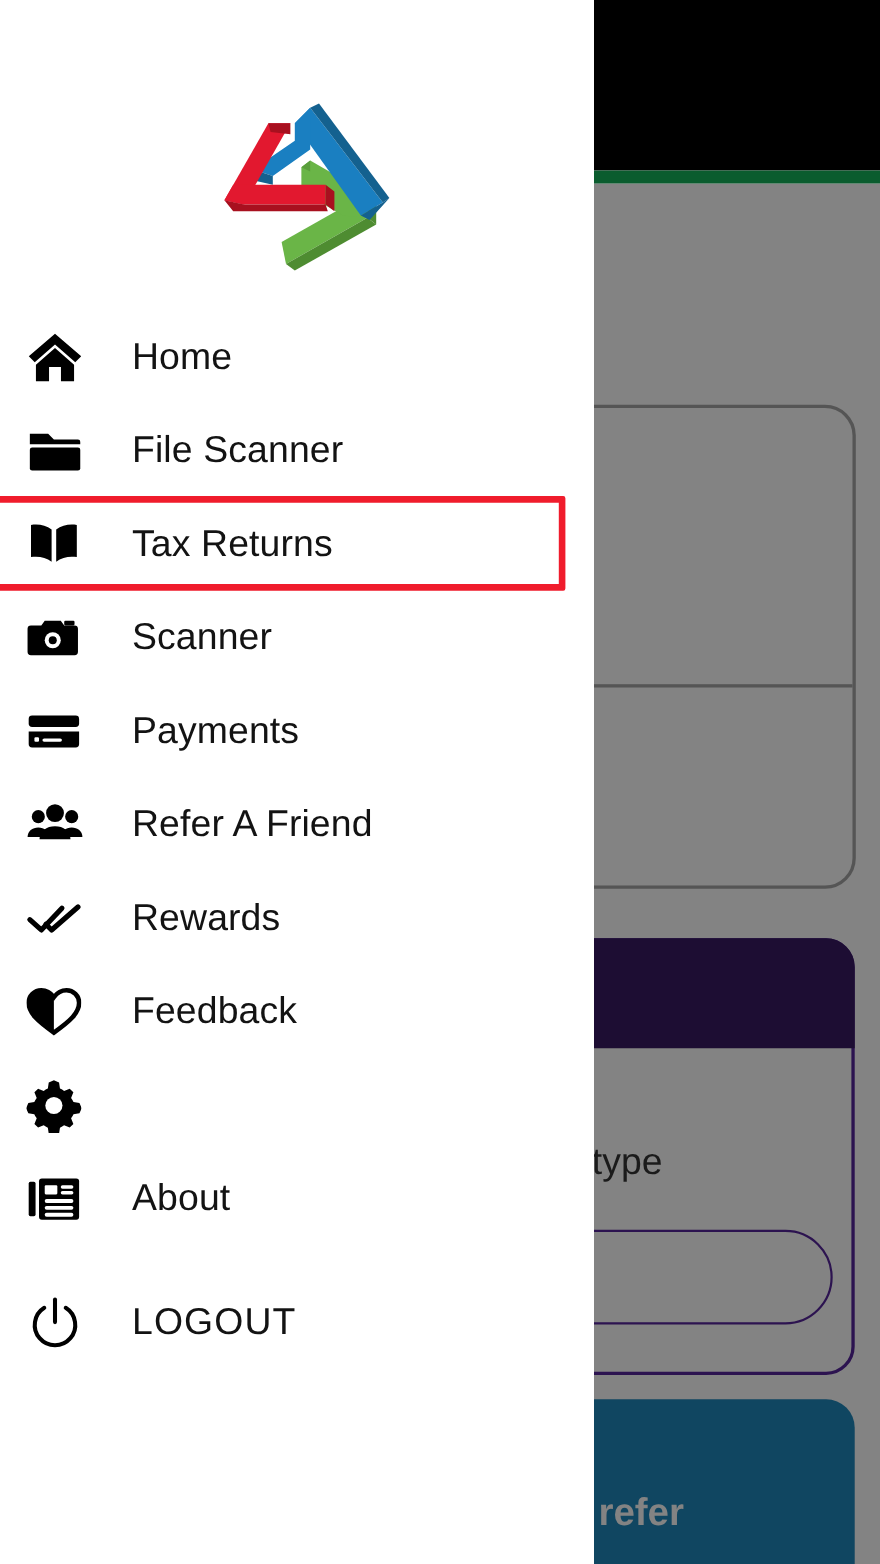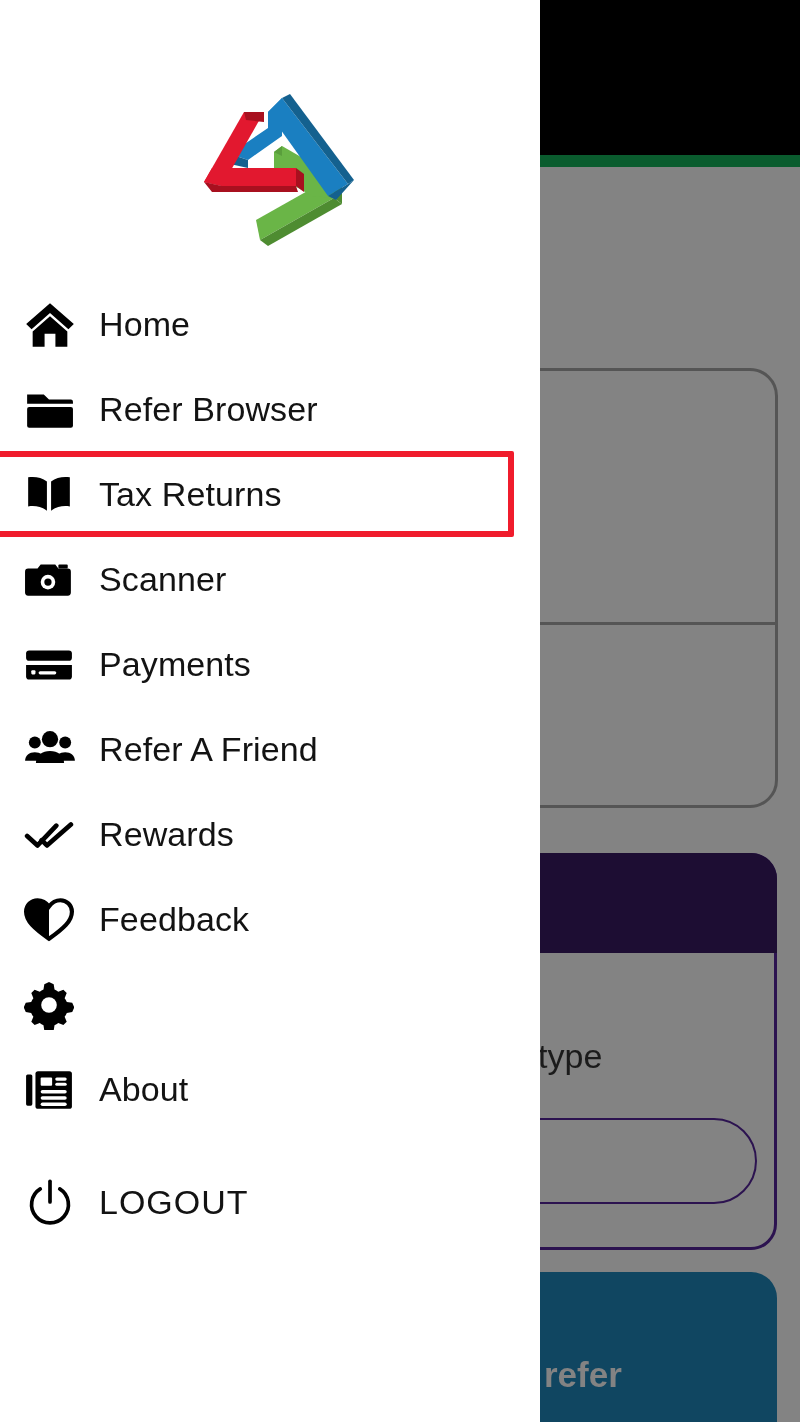--- a/index.html
+++ b/index.html
@@ -194,21 +194,21 @@
     min-width: 56px;
     height: 56px;
     display: flex;
     align-items: center;
     justify-content: flex-start;
     color: #000000;
   }
   .menu-icon svg { display: block; }
 
   .menu-label {
-    margin-left: 19px;
+    margin-left: 40px;
     font-size: 34px;
     color: #131313;
     letter-spacing: 0.1px;
     white-space: nowrap;
   }
   .menu-item.logout .menu-label {
     letter-spacing: 1px;
     text-align: right;
   }
 
@@ -294,21 +294,21 @@
       </div>
 
 
       <div class="menu-item">
         <span class="menu-icon">
           <svg viewBox="0 0 48 48" width="50" height="50" fill="currentColor">
             <path d="M3 9 h16 l5 5 h21 a2 2 0 0 1 2 2 v2 H3 Z"></path>
             <rect x="3" y="21" width="44" height="20" rx="2"></rect>
           </svg>
         </span>
-        <span class="menu-label">Refer Browser</span>
+        <span class="menu-label">File Scanner</span>
       </div>
 
       <div class="menu-item highlighted">
         <span class="menu-icon">
           <svg viewBox="0 0 48 48" width="50" height="50" fill="currentColor">
             <path d="M22 11 C17 7 10 6 4 7 v28 c6-1 13 0 18 4 Z"></path>
             <path d="M26 11 C31 7 38 6 44 7 v28 c-6-1-13 0-18 4 Z"></path>
           </svg>
         </span>
         <span class="menu-label">Tax Returns</span>

